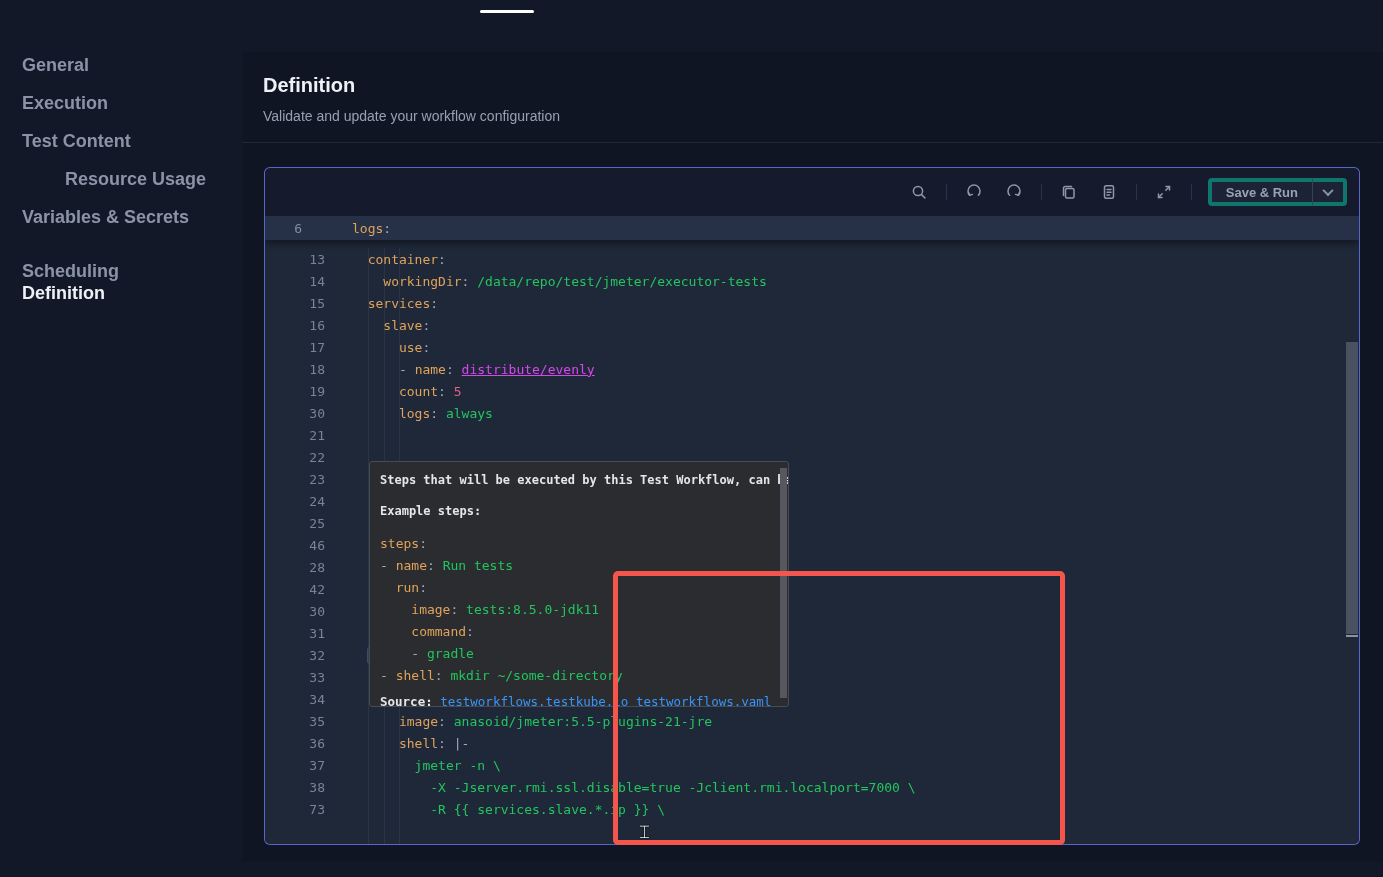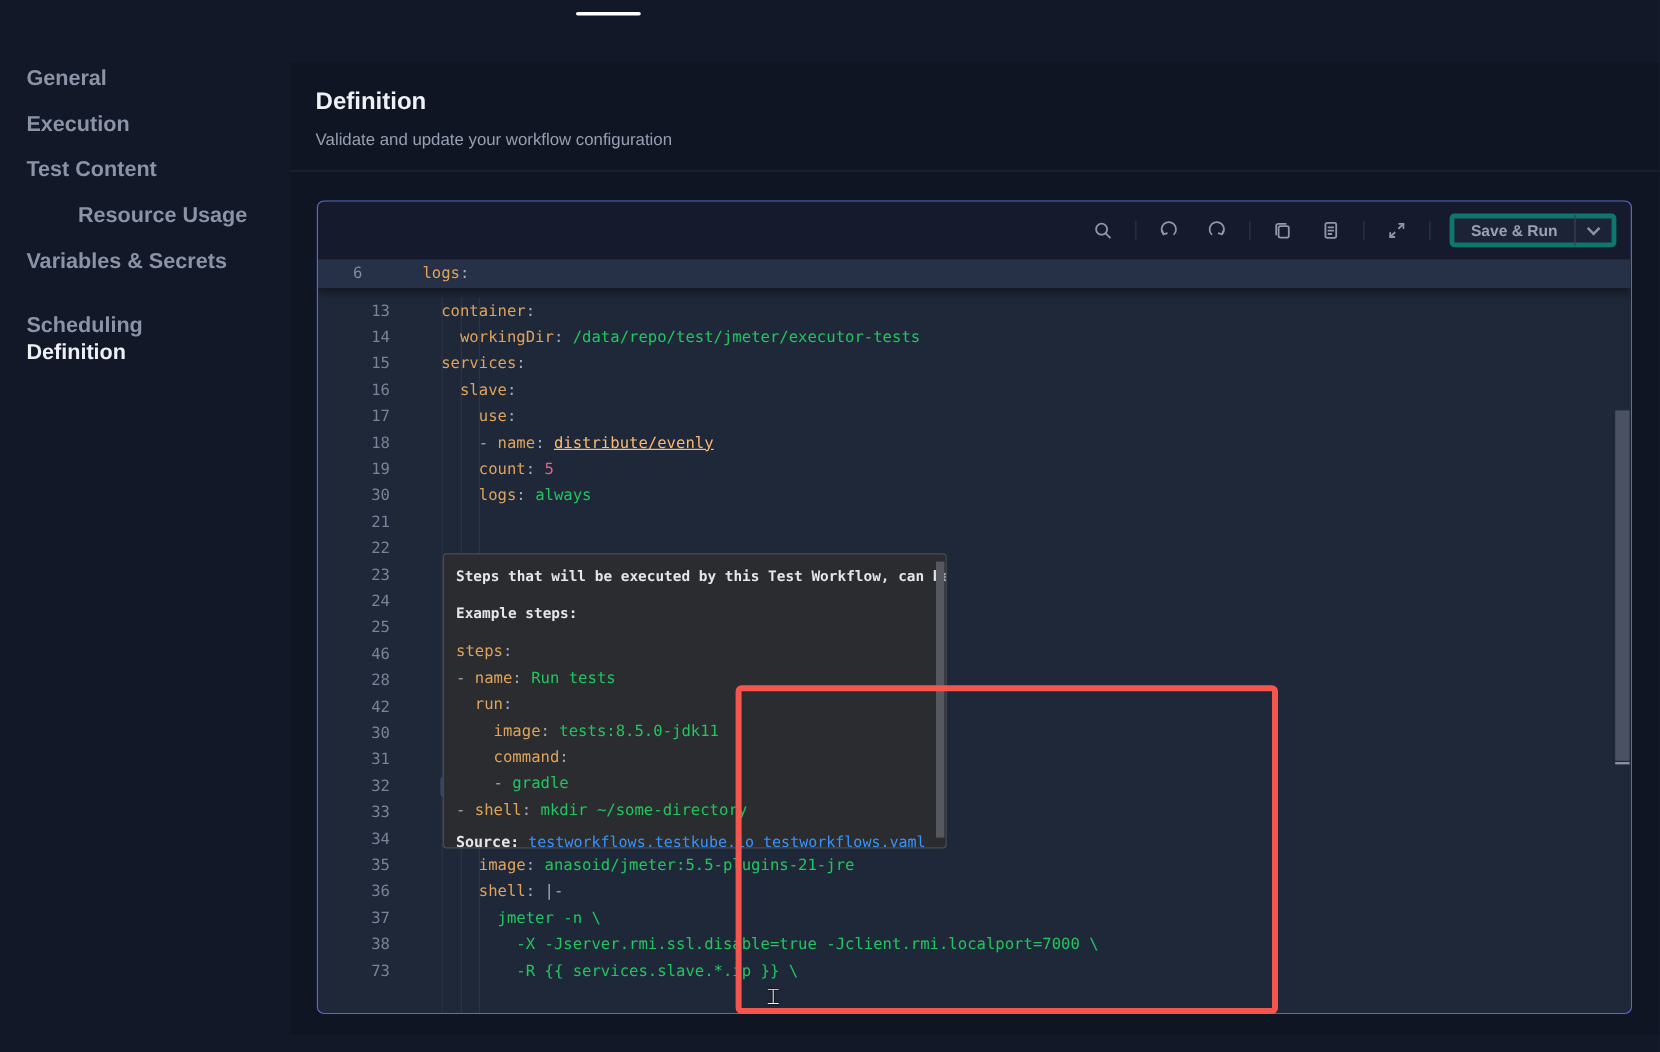--- a/index.html
+++ b/index.html
@@ -33,21 +33,21 @@
   .chev-glyph { width:8px; height:8px; border-right:2px solid #8a92a5; border-bottom:2px solid #8a92a5; transform:rotate(45deg) translate(-1px,-1px); }
 
   
   .code-area { position:absolute; left:0; top:48px; right:0; bottom:0; background:#1f2839; border-radius:0 0 6px 6px; overflow:hidden; font-family:"DejaVu Sans Mono", monospace; font-size:13px; }
   .sticky { position:absolute; left:0; top:0; right:0; height:24px; background:#263047; box-shadow:0 4px 7px rgba(0,0,0,0.4); display:flex; align-items:center; z-index:5; }
   .sticky .gut { width:87px; padding-right:50px; text-align:right; color:#828ba0; }
   .lines { position:absolute; left:0; top:32px; right:0; }
   .row { height:22px; display:flex; align-items:center; white-space:pre; cursor:text; }
   .row .gut { width:87px; padding-right:27px; text-align:right; color:#79839a; flex:none; cursor:default; }
   .tk-k { color:#dfa35b; } .tk-p { color:#a2abbd; } .tk-v,.tk-s { color:#22c55e; }
-  .tk-n { color:#e06189; } .tk-l { color:#fdba74; text-decoration:underline; cursor:pointer; }
+  .tk-n { color:#e06189; } .tk-l { color:#d946ef; text-decoration:underline; cursor:pointer; }
   .tk-hk { color:#dfa35b; background:#2f3e5c; border-radius:2px; box-shadow:0 0 0 1px #3a4c70; }
   .guide { position:absolute; top:32px; bottom:0; width:1px; background:rgba(154,165,188,0.10); }
 
   
   .ed-scroll { position:absolute; right:1px; top:126px; width:12px; height:292px; background:#4a5162; cursor:pointer; }
   .ed-scroll-mark { position:absolute; right:1px; top:419px; width:12px; height:2px; background:#8b919d; }
 
   
   .tooltip { position:absolute; left:104px; top:245px; width:420px; height:246px; background:#2a2c2f; border:1px solid #474c53; border-radius:3px; z-index:20; overflow:hidden; }
   .tt-inner { position:absolute; left:0; top:0; right:10px; padding:8px 0 0 10px; }

